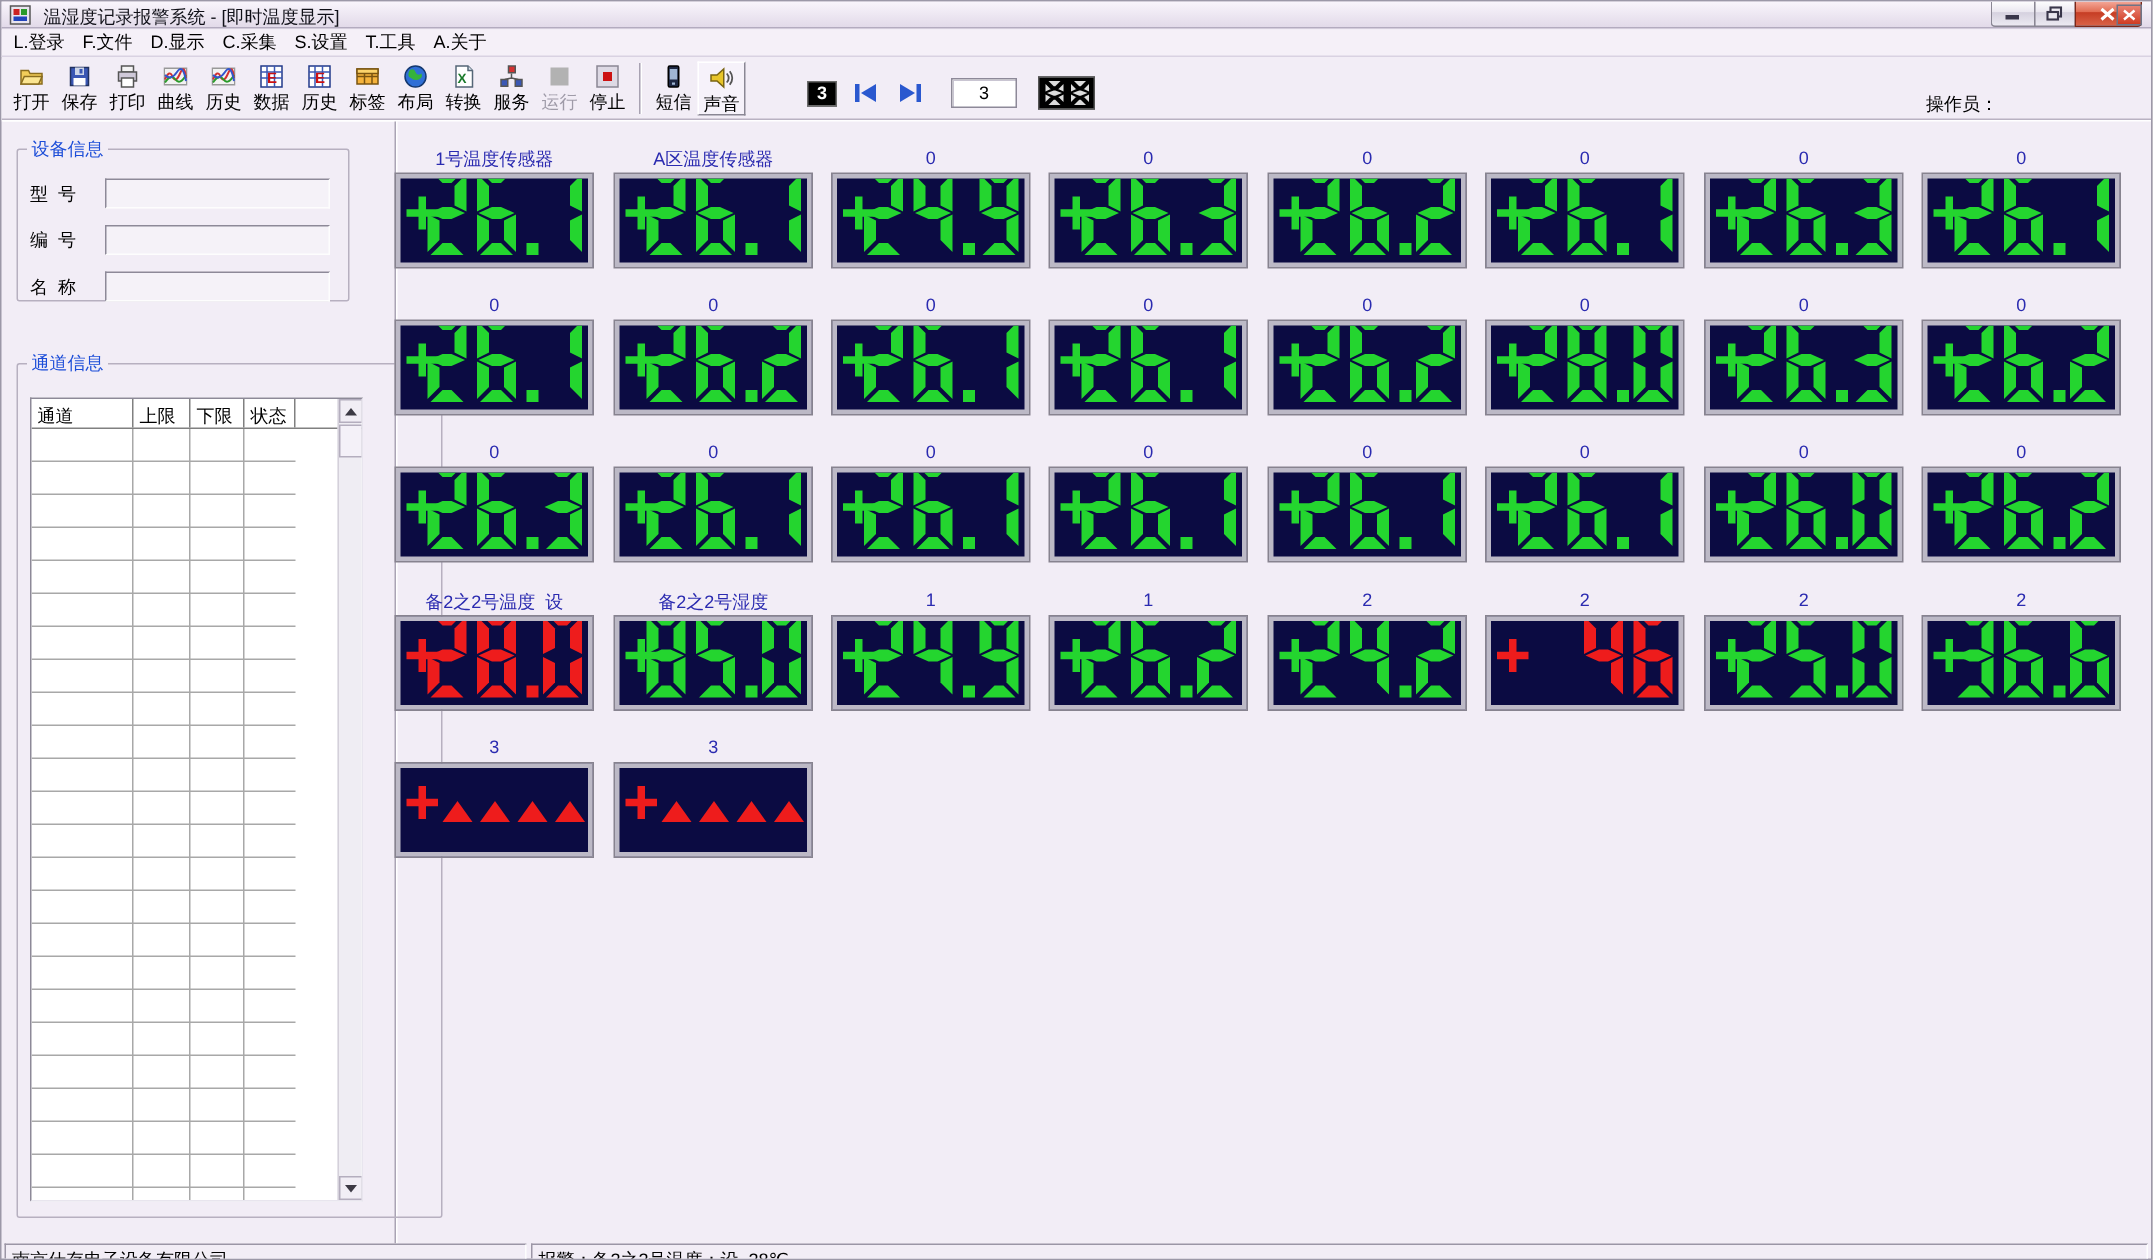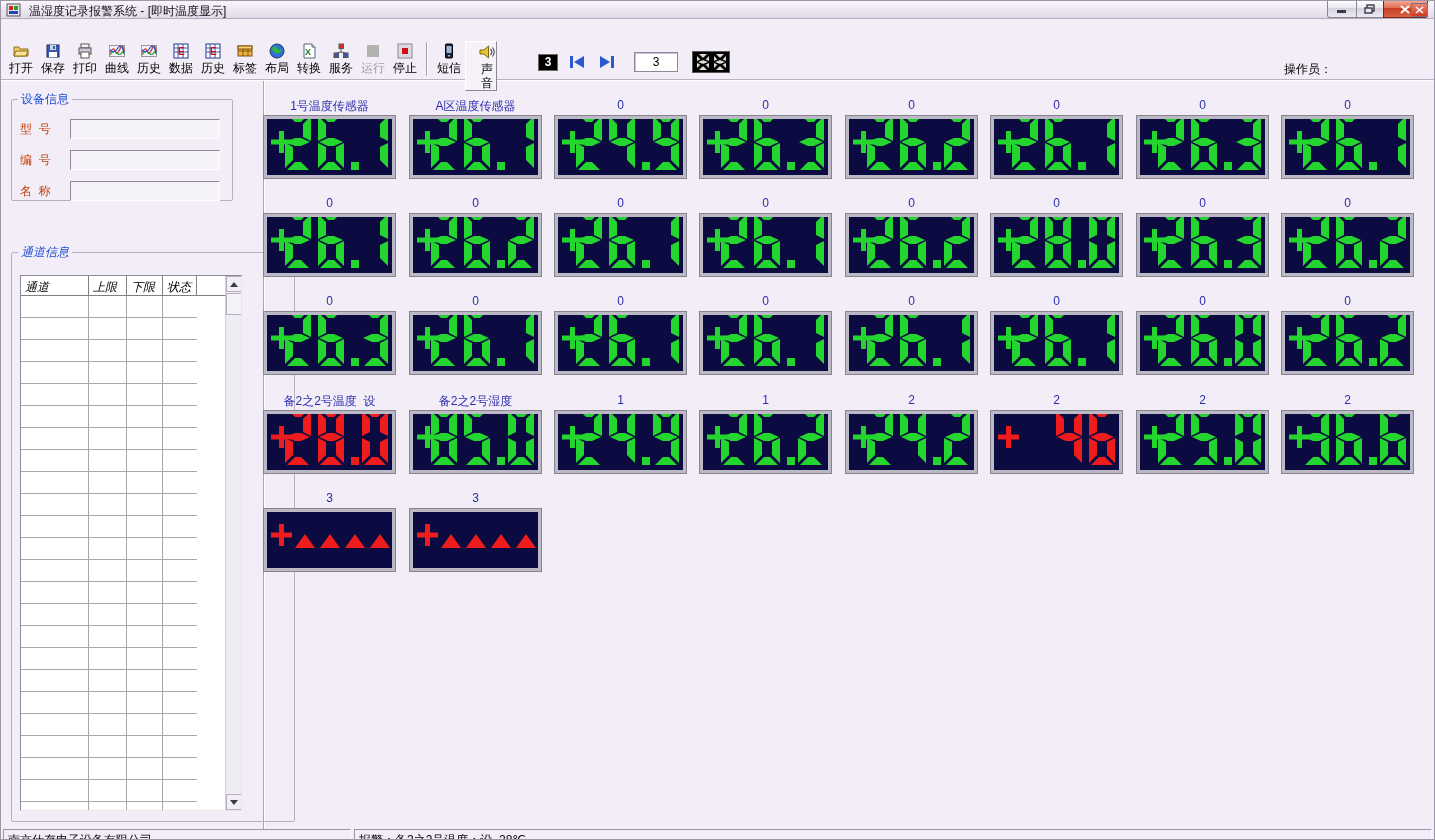--- a/index.html
+++ b/index.html
@@ -26,44 +26,44 @@
   .mdi-close { position:absolute; right:6px; top:2px; width:17px; height:14px; background:linear-gradient(#e98273,#cf3b22);
     border:1px solid #6f7486; display:flex; align-items:center; justify-content:center; }
 
   
   .toolbar { position:absolute; left:0; top:38px; width:100%; height:41px; background:#f2edf6;
     border-bottom:1px solid #b9b2c2; box-shadow:0 1px 0 #ffffff; display:flex; align-items:flex-start; padding:2px 0 0 4px; }
   .tbtn { width:32px; text-align:center; padding-top:1px; cursor:default; }
   .tbtn .ticon { display:block; width:16px; height:16px; margin:1px auto 2px; }
   .tbtn .tlabel { display:block; font-size:12px; line-height:14px; color:#000; }
   .tbtn.disabled .tlabel { color:#9f9ba8; }
-  .tbtn.pressed { border:1px solid; border-color:#ffffff #8a8794 #8a8794 #ffffff; background:#f6f2fa;padding-left:12px; }
+  .tbtn.pressed { border:1px solid; border-color:#ffffff #8a8794 #8a8794 #ffffff; background:#f6f2fa; }
   .tsep { width:0; height:34px; border-left:1px solid #a8a2b2; border-right:1px solid #ffffff; margin:1px 5px 0 5px; }
   .nav-cluster { position:absolute; left:537px; top:12px; display:flex; align-items:center; }
   .page-badge { width:20px; height:17px; background:#000; color:#fff; border:1px solid #6a6a6a;
     display:flex; align-items:center; justify-content:center; font-weight:bold; }
   .navbtn { width:22px; height:18px; margin-left:8px; display:flex; align-items:center; justify-content:center; }
   .navbtn:first-of-type { margin-left:18px; }
   .page-input { width:44px; height:20px; margin-left:16px; text-align:center; font-size:12px;
     border:1px solid #8d8998; box-shadow:inset 1px 1px 0 #c9c5d2; background:#fff; }
   .counter { width:38px; height:22px; margin-left:14px; background:#000; border:1px solid #555; }
   .operator { position:absolute; right:102px; top:22px; color:#000; }
 
   
   .content { position:absolute; left:0; top:80px; width:100%; height:748px; }
   .sidebar { position:absolute; left:0; top:0; width:263px; height:100%;
     border-right:1px solid #aaa4b4; box-shadow:1px 0 0 #fff; }
   fieldset { position:absolute; border:1px solid #b7b0c0; border-radius:2px; }
   legend { margin-left:6px; padding:0 3px; color:#1d4ed8; }
   .fs-device { left:10px; top:10px; width:222px; height:110px; }
   .frow { display:flex; align-items:center; margin:11px 0 0 8px; }
-  .frow .flabel { width:50px; white-space:pre; color:#c2410c; }
+  .frow .flabel { width:50px; white-space:pre; color:#000000; }
   .frow input { width:150px; height:20px; background:#f5f2f8; border:1px solid;
     border-color:#8d8998 #fdfdfd #fdfdfd #8d8998; font-size:12px; padding:0 3px; }
-  .fs-channel { left:10px; top:163px; width:284px; height:578px;font-style:italic; }
+  .fs-channel { left:10px; top:153px; width:284px; height:578px; }
   .chan-table { position:absolute; left:8px; top:14px; width:222px; height:536px; background:#fff;
     border:1px solid; border-color:#8d8998 #e8e5ee #e8e5ee #8d8998; overflow:hidden; }
   .chan-header { display:flex; height:20px; border-bottom:1px solid #808080; }
   .chan-header .hcell { border-right:1px solid #808080; padding:3px 0 0 4px; color:#000; }
   .chan-body-row { height:22px; border-bottom:1px solid #a8a8a8; position:relative; width:176px; }
   .chan-vlines { position:absolute; left:0; top:20px; bottom:0; width:176px; pointer-events:none; }
   .chan-vlines i { position:absolute; top:0; bottom:0; width:1px; background:#a8a8a8; }
   .vscroll { position:absolute; right:0; top:0; width:16px; height:100%; background:#efedf3; border-left:1px solid #d4d0da; }
   .sbtn { width:16px; height:16px; background:#f1eef5; border:1px solid #b4aebe;
     display:flex; align-items:center; justify-content:center; }
@@ -113,20 +113,29 @@
           </svg>
       </div>
       <div class="wbtn cls">
         <svg width="11" height="9" viewBox="0 0 11 9">
             <path d="M1 1 L9 8 M9 1 L1 8" stroke="#fff" stroke-width="2"></path>
           </svg>
       </div>
     </div>
   </div>
 
+  <div class="menubar">
+      <span class="menu-item">L.登录</span>
+      <span class="menu-item">F.文件</span>
+      <span class="menu-item">D.显示</span>
+      <span class="menu-item">C.采集</span>
+      <span class="menu-item">S.设置</span>
+      <span class="menu-item">T.工具</span>
+      <span class="menu-item">A.关于</span>
+    </div>
   <div class="mdi-close">
     <svg width="9" height="8" viewBox="0 0 9 8">
         <path d="M1 1 L8 7 M8 1 L1 7" stroke="#fff" stroke-width="1.6"></path>
       </svg>
   </div>
 
   <div class="toolbar">
     <div style="display:flex">
         <div class="tbtn">
           <span class="ticon"><svg width="16" height="16" viewBox="0 0 16 16">

